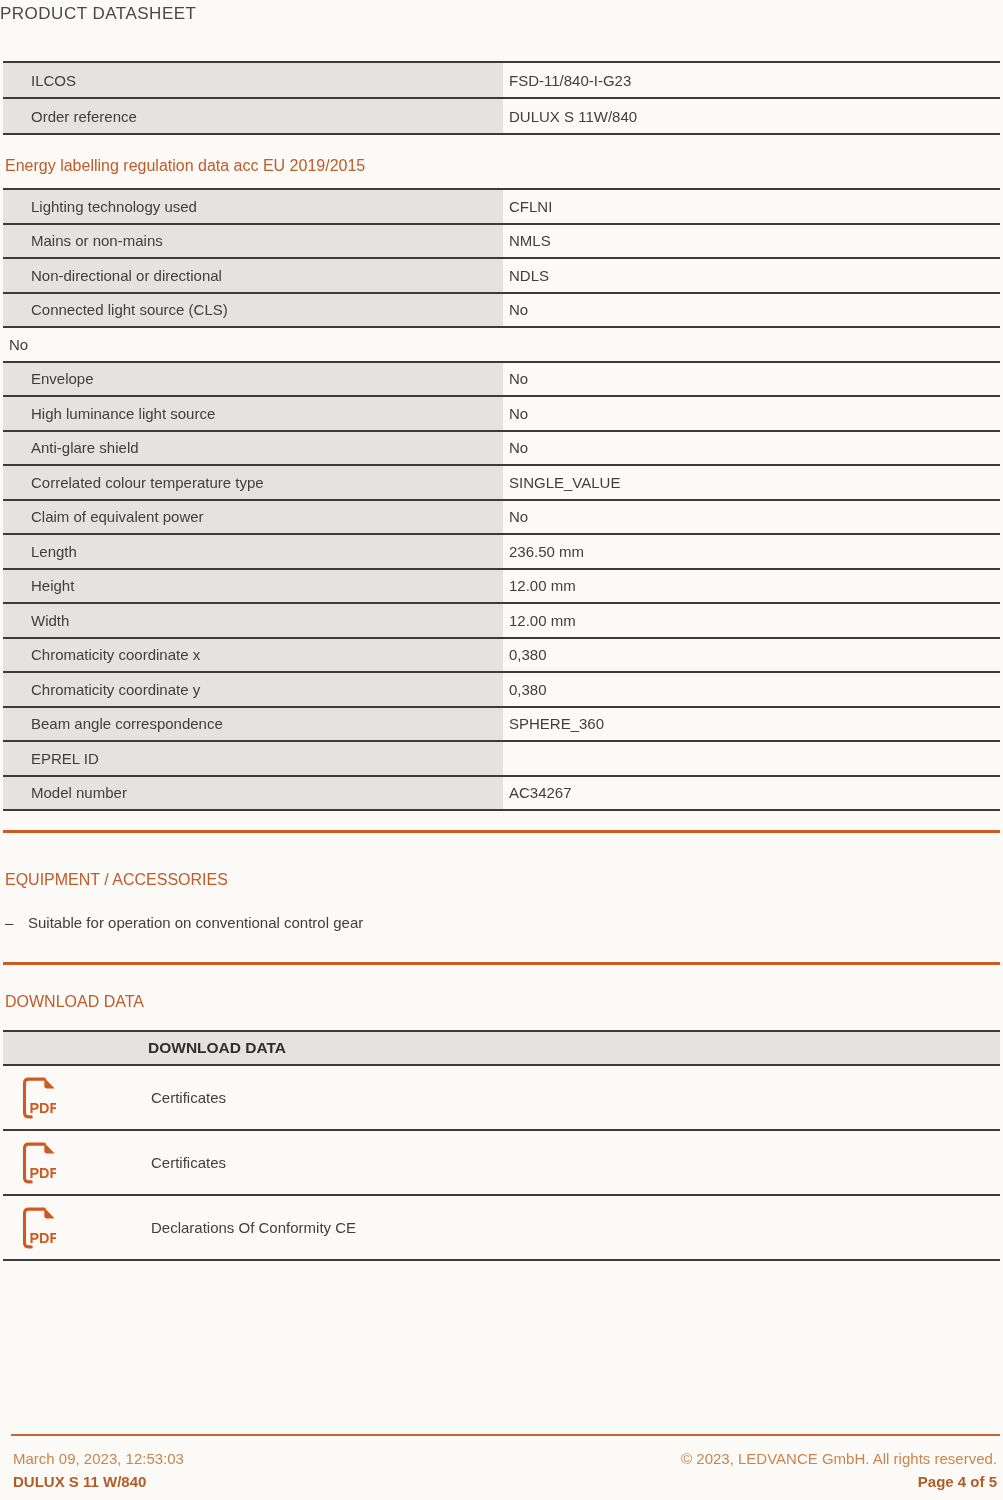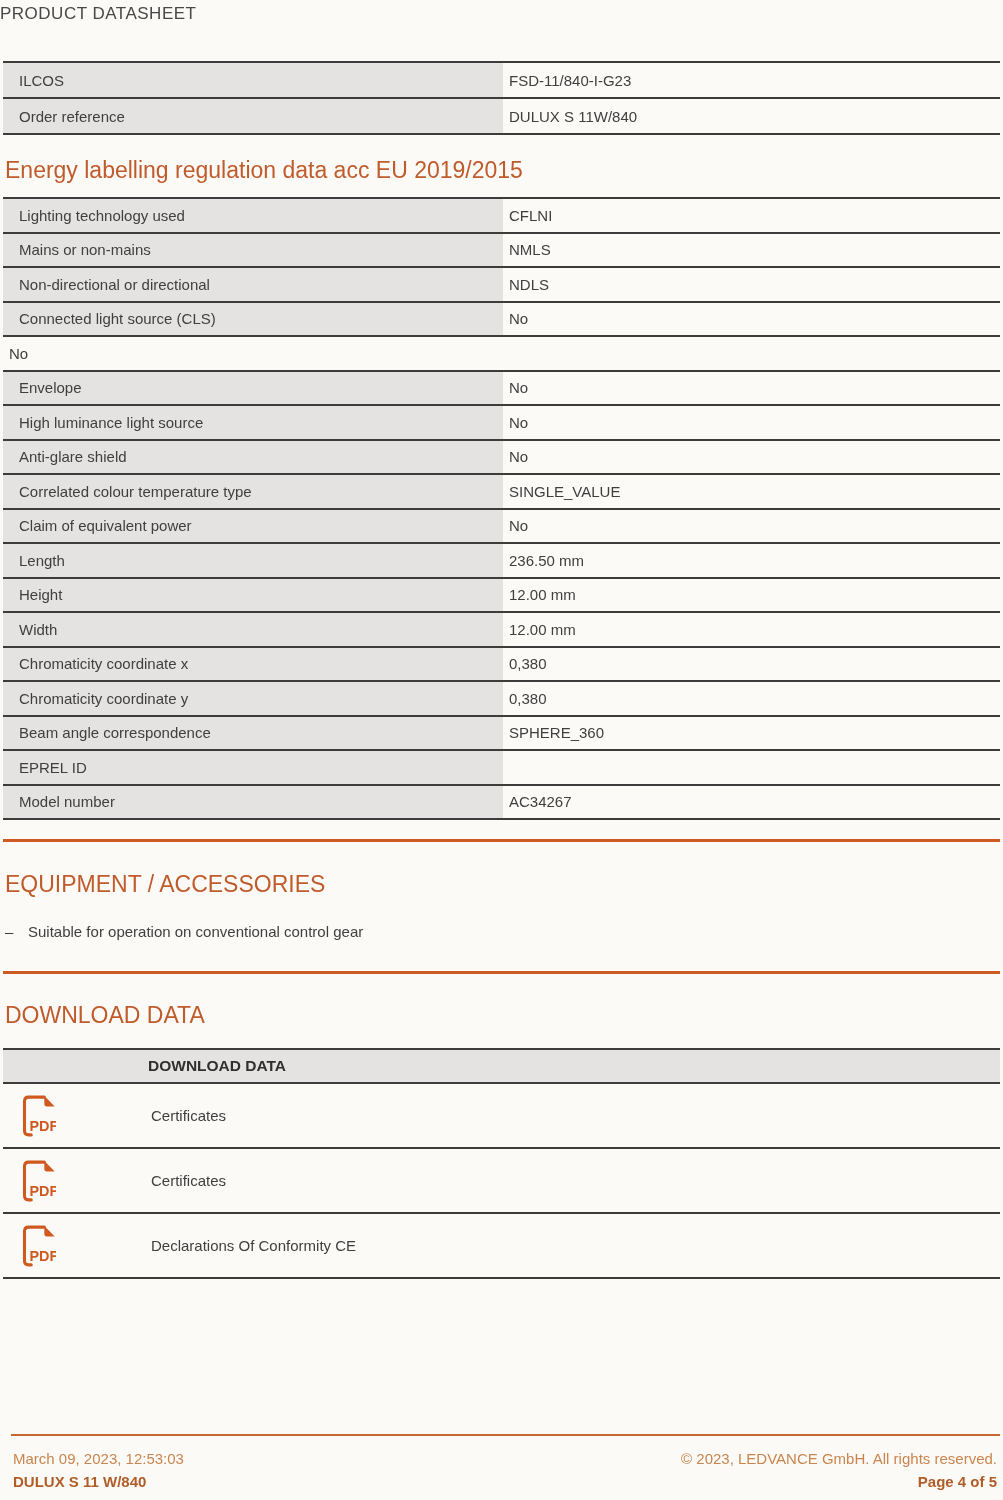--- a/index.html
+++ b/index.html
@@ -16,26 +16,26 @@
   body{background:#fff;font-family:"Liberation Sans", sans-serif;color:var(--text);}
   .page{position:relative;width:1003px;height:1500px;background:var(--page-bg);overflow:hidden;}
 
   .doc-title{margin:4px 6px 0 0;text-align:left;font-size:17px;letter-spacing:.5px;color:#484848;}
 
   .tbl{margin:0 3px;border-top:2px solid var(--line-dark);}
   .trow{display:flex;align-items:stretch;border-bottom:2px solid var(--line-dark);box-sizing:border-box;}
   .id-tbl{margin-top:37px;}
   .id-tbl .trow{height:36px;}
   .spec-tbl .trow{height:34.5px;}
-  .cell-label{width:500px;box-sizing:border-box;background:var(--cell-gray);display:flex;align-items:center;padding-left:16px;font-size:15px;}
+  .cell-label{width:500px;box-sizing:border-box;background:var(--cell-gray);display:flex;align-items:center;padding-left:28px;font-size:15px;}
   .cell-value{flex:1;display:flex;align-items:center;padding-left:6px;font-size:15px;}
 
-  .section-heading{margin:0 0 0 5px;font-size:23px;color:var(--accent);font-weight:normal;}
+  .section-heading{margin:0 0 0 5px;font-size:16px;color:var(--accent);font-weight:normal;}
   .h-energy{margin-top:22px;}
-  .h-equipment{margin-top:29px;}
+  .h-equipment{margin-top:38px;}
   .h-download{margin-top:28px;}
 
   .spec-tbl{margin-top:13px;}
 
   .orange-rule{height:3px;background:var(--accent-line);margin:0 3px;border:0;}
   .rule-1{margin-top:19px;}
   .rule-2{margin-top:31px;}
 
   .bullet-line{margin:25px 0 0 5px;display:flex;font-size:15px;}
   .bullet-dash{width:23px;}

